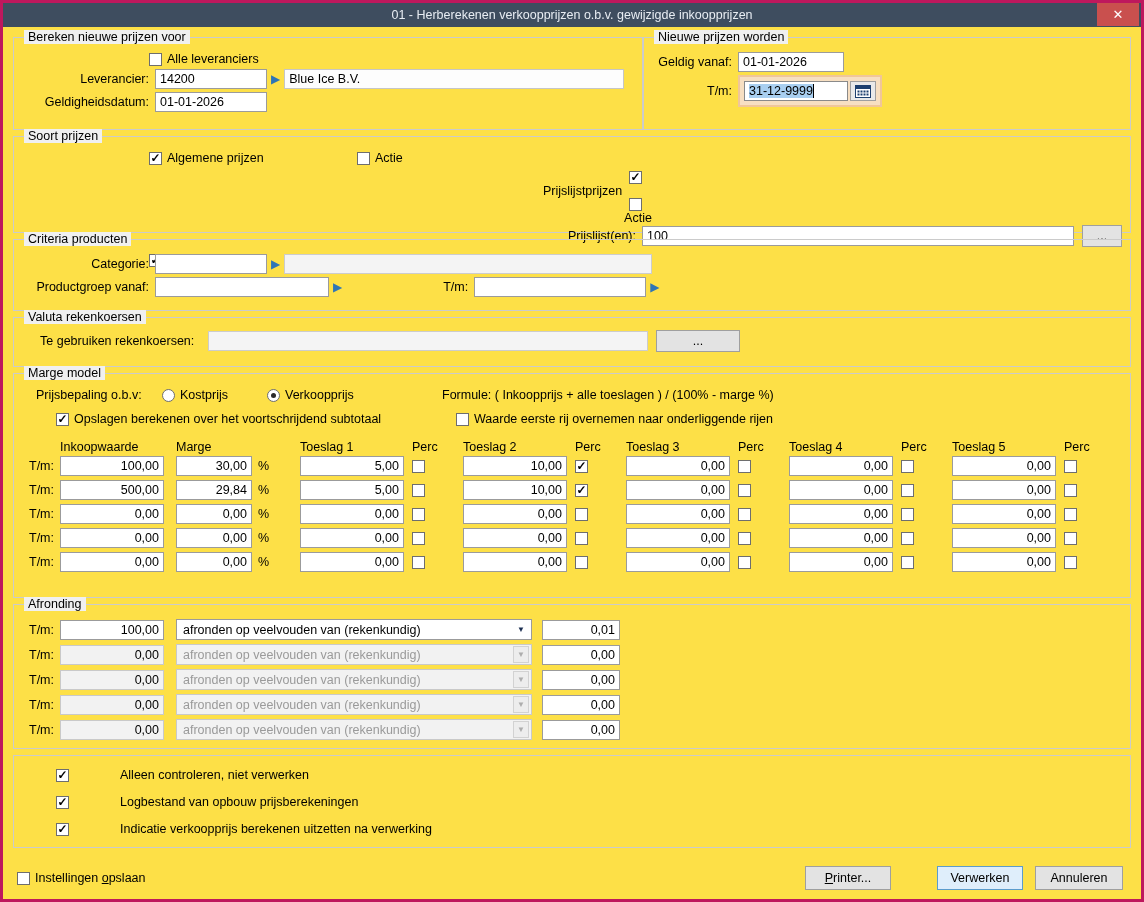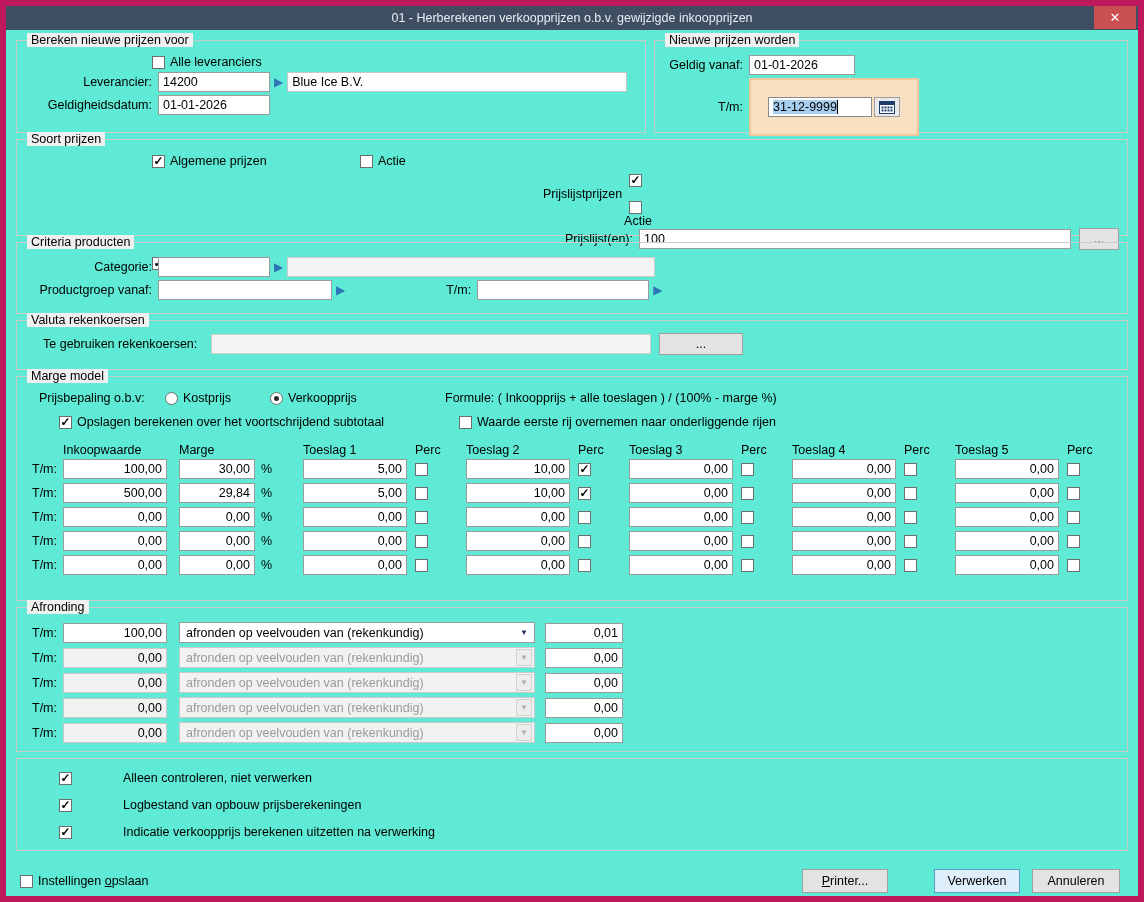--- a/index.html
+++ b/index.html
@@ -1,19 +1,19 @@
 <!DOCTYPE html>
 <html><head>
 <meta charset="utf-8">
 <style>
   html,body{margin:0;padding:0;background:#d6d6d6;}
   *{box-sizing:border-box;}
   .dialog{
     width:1144px;height:902px;position:relative;overflow:hidden;
-    border:6px solid #be185d;background:#5eead4;
+    border:3px solid #be185d;background:#fde047;
     font-family:"Liberation Sans",sans-serif;font-size:12.5px;color:#000;
   }
   .titlebar{height:24px;background:#3e4d5f;color:#e8edf3;display:flex;align-items:center;justify-content:center;position:relative;font-size:12.5px;}
   .close-btn{position:absolute;right:2px;top:0;width:42px;height:23px;background:#c9504e;color:#fff;display:flex;align-items:center;justify-content:center;font-size:13px;cursor:default;}
   .content{padding:10px 10px 0 10px;}
   .group{position:relative;border:1px solid #cbcbcb;margin-bottom:6px;padding:14px 8px 6px 8px;}
   .legend{position:absolute;top:-8px;left:10px;background:#f0f0f0;padding:0 4px;line-height:14px;}
   .frow{display:flex;align-items:center;margin-bottom:3px;}
   .lbl{text-align:right;padding-right:6px;}
   .tb{background:#fff;border:1px solid #9b9b9b;height:20px;display:flex;align-items:center;padding:0 4px;overflow:hidden;white-space:nowrap;}
@@ -27,27 +27,27 @@
   .radio.selected::after{content:"";width:5px;height:5px;border-radius:50%;background:#2a2a2a;}
   .cblabel{margin-left:5px;white-space:nowrap;}
   .arrow{color:#2e75b6;font-size:12px;line-height:1;margin:0 4px;flex:none;}
   .btn{background:#e3e3e3;border:1px solid #9f9f9f;height:24px;display:inline-flex;align-items:center;justify-content:center;white-space:nowrap;}
   .btn.small{height:22px;}
   .btn.default{background:#dfeefb;border-color:#5c9ccc;}
   .dd{background:#fff;border:1px solid #9b9b9b;height:21px;display:flex;align-items:center;padding:0 2px 0 6px;overflow:hidden;white-space:nowrap;}
   .dd .arr{margin-left:auto;font-size:8px;color:#1c2f52;flex:none;padding-right:4px;}
   .dd.disabled{color:#9a9a9a;background:#f2f2f2;border-color:#c9c9c9;}
   .dd.disabled .arr{width:16px;height:17px;background:#ededed;border:1px solid #d2d2d2;display:flex;align-items:center;justify-content:center;color:#adadad;padding:0;}
-  .focuswrap{display:inline-flex;align-items:center;border:2px solid #f0c69a;background:#f7dfc2;gap:2px;padding:17px;}
+  .focuswrap{display:inline-flex;align-items:center;border:2px solid #f0c69a;background:#f7dfc2;gap:2px;padding:4px;}
   .sel{background:#a9cff0;}
   .caret{width:1px;height:14px;background:#000;flex:none;}
   .calbtn{width:26px;height:20px;background:#e9e9e9;border:1px solid #9f9f9f;display:flex;align-items:center;justify-content:center;flex:none;}
   .u{text-decoration:underline;}
   
-  #g-row1{display:flex;gap:8px;}
+  #g-row1{display:flex;gap:0;}
   #g-bereken{width:630px;height:93px;}
   #g-nieuw{flex:1;height:93px;}
   #g-soort{height:97px;}
   #g-criteria{height:72px;}
   #g-valuta{height:50px;padding-top:12px;}
   #g-marge{height:225px;}
   #g-afronding{height:145px;}
   #g-options{height:93px;padding-top:12px;}
   
   .trow{display:flex;align-items:center;margin-bottom:4px;}

